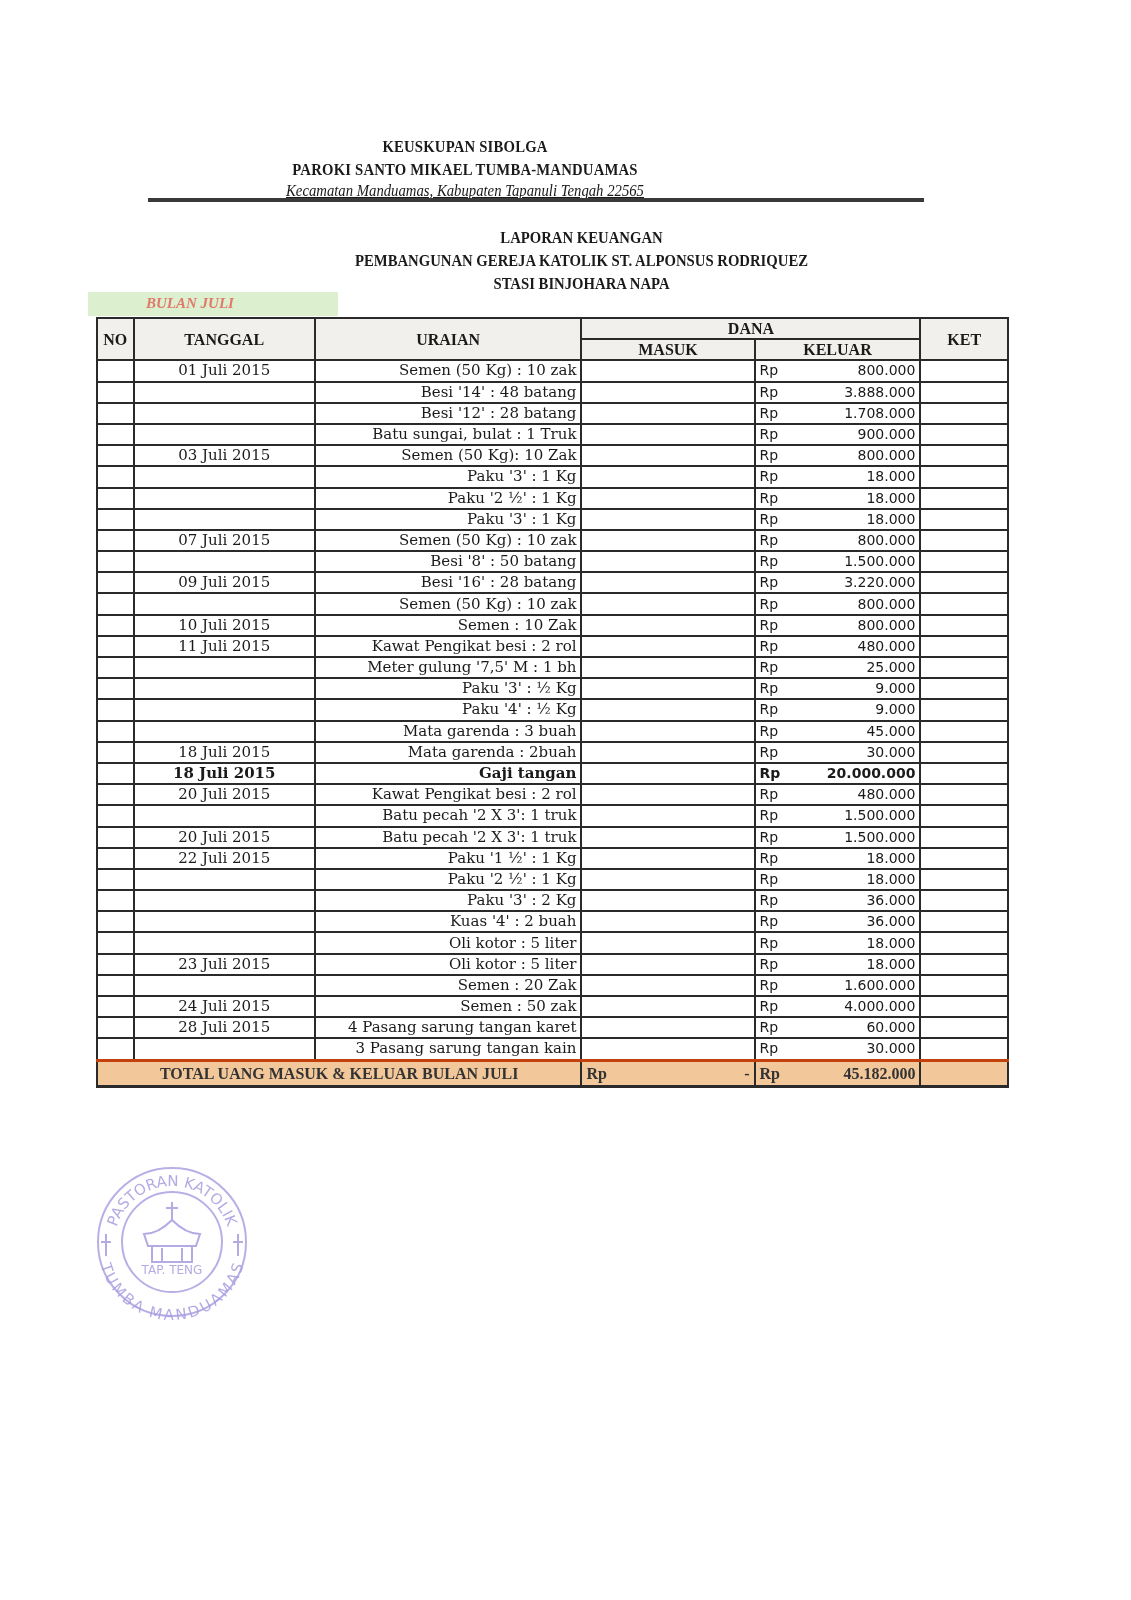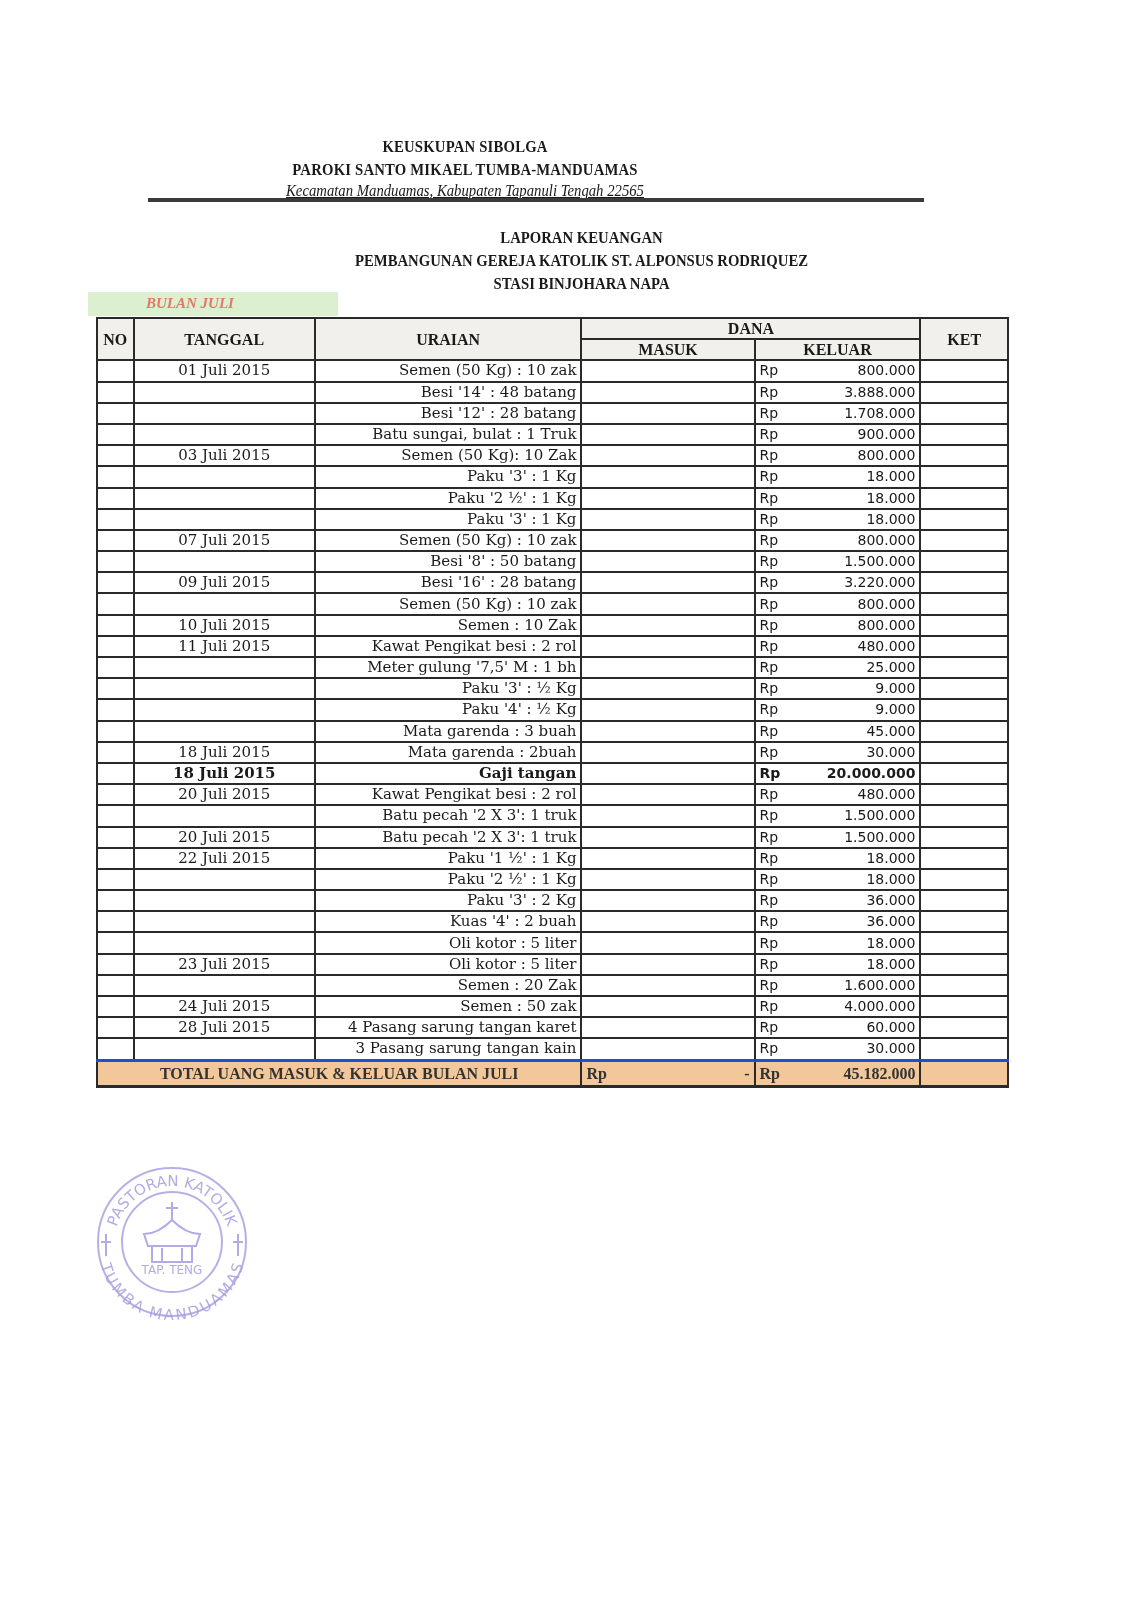--- a/index.html
+++ b/index.html
@@ -85,21 +85,21 @@
     .c-desc { width: 255px; text-align: right; }
     .out-wrap { display: flex; justify-content: space-between; font-family: "DejaVu Sans", sans-serif; font-size: 14px; }
     tr.bold td { font-weight: bold; }
     tr.total td {
       background: #f2c79a;
       font-family: "Liberation Serif", serif;
       font-weight: bold;
       font-size: 16px;
       color: #333;
       height: 23px;
-      border-top: 3px solid #1d4ed8;
+      border-top: 3px solid #c2410c;
       border-bottom: 3px solid #2a2a2a;
       text-align: center;
     }
     .total-label { text-align: center; }
     .in-wrap { display: flex; justify-content: space-between; }
     .stamp {
       position: absolute; left: 92px; top: 1164px; width: 160px; height: 156px;
     }
   </style>
 </head>

